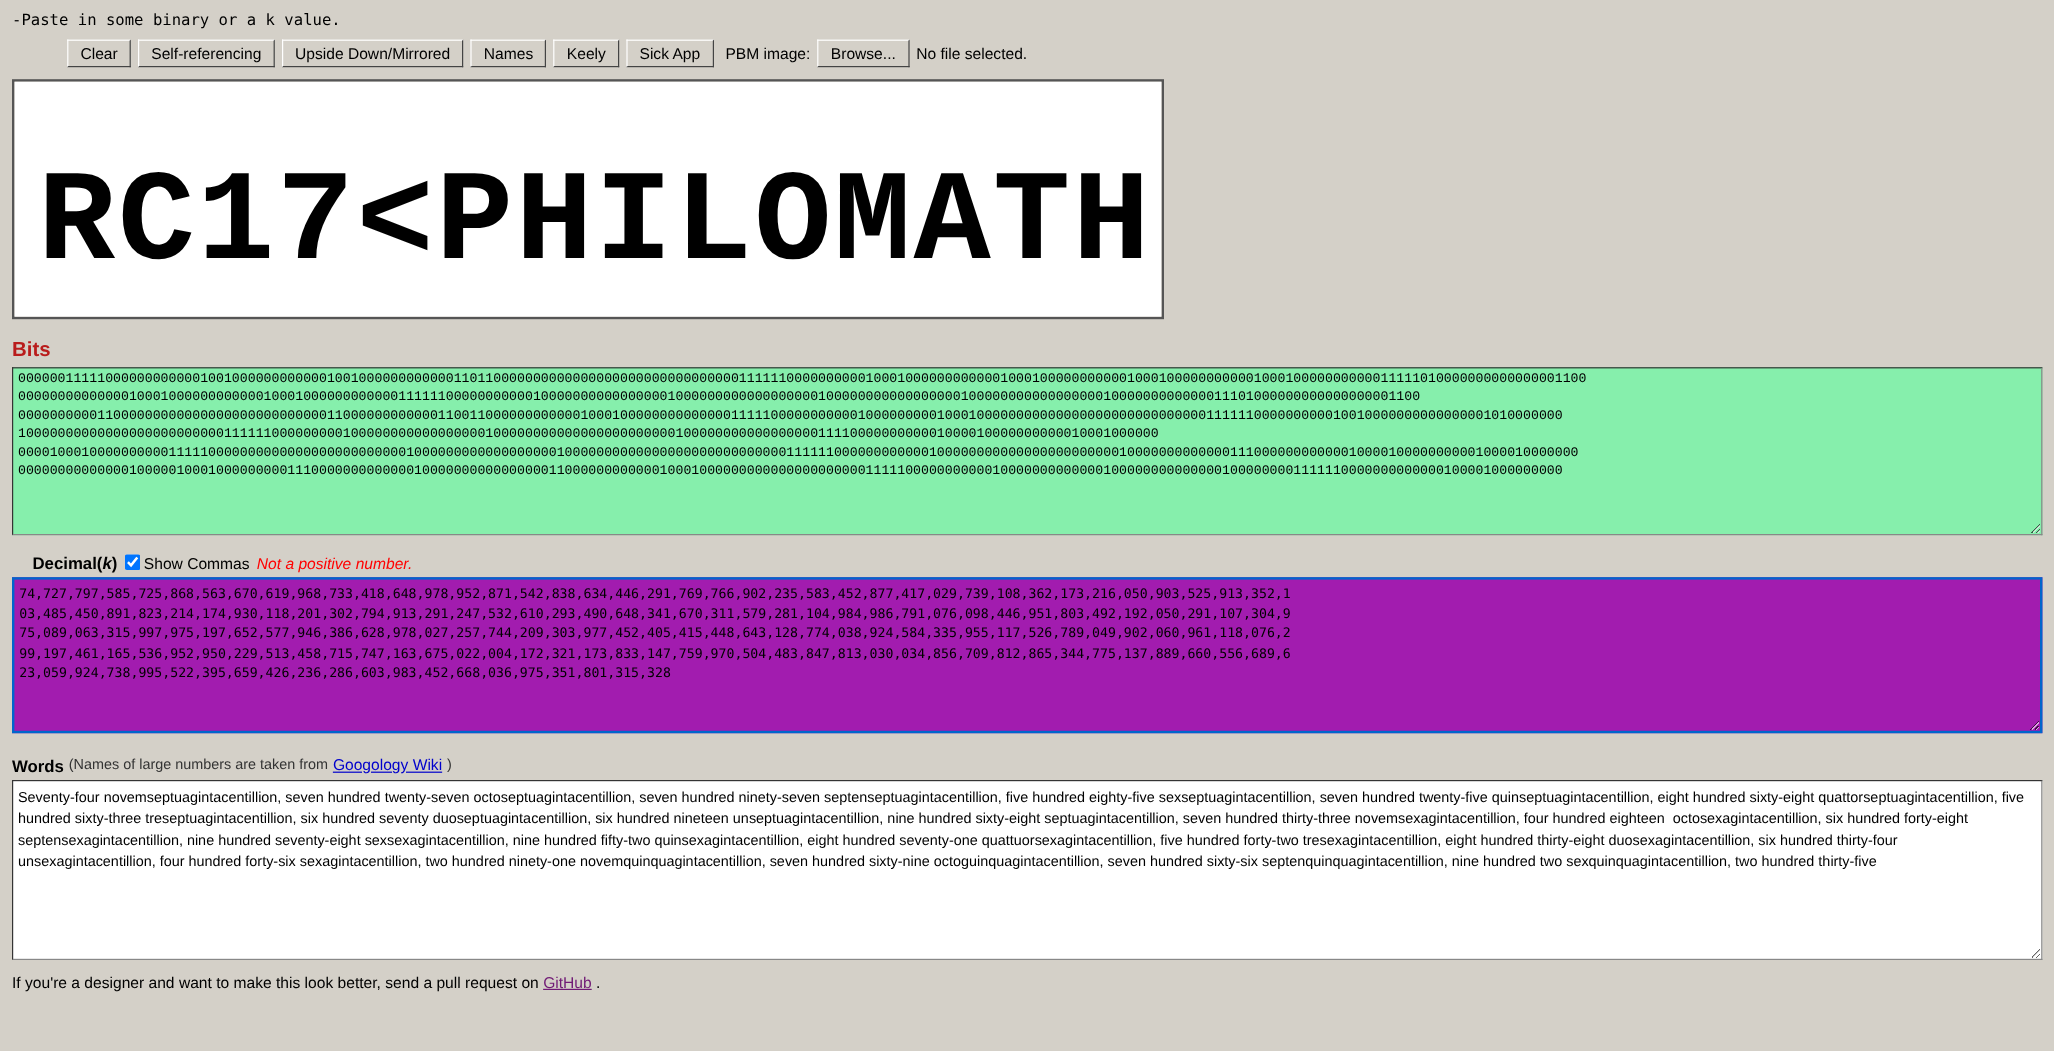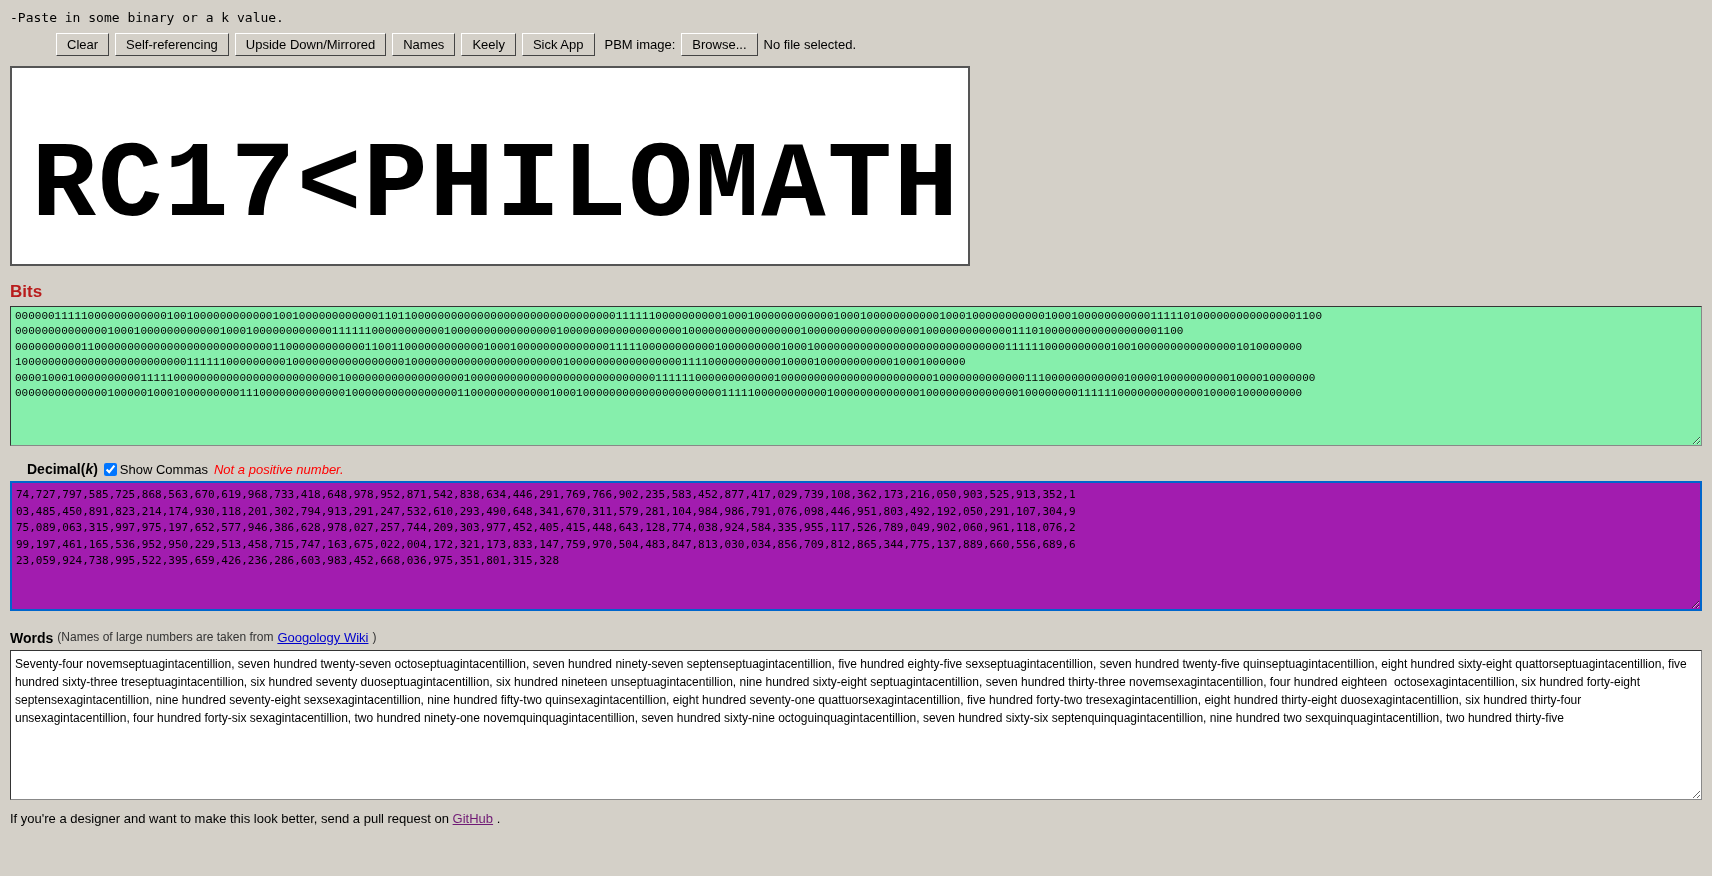--- a/index.html
+++ b/index.html
@@ -92,21 +92,21 @@
     }
     .decimal-label {
       font-size: 14px;
       font-weight: bold;
     }
     .decimal-k {
       font-style: italic;
     }
     .checkbox-label {
       display: flex;
-      align-items: center;
+      align-items: flex-start;
       gap: 3px;
       font-size: 13px;
     }
     .not-positive {
       color: red;
       font-size: 13px;
       font-style: italic;
     }
     .decimal-textarea {
       width: 100%;

